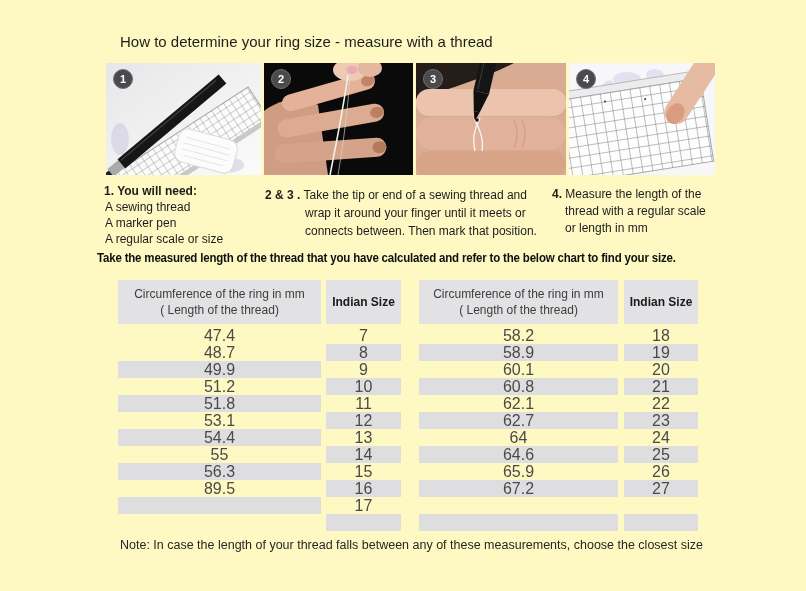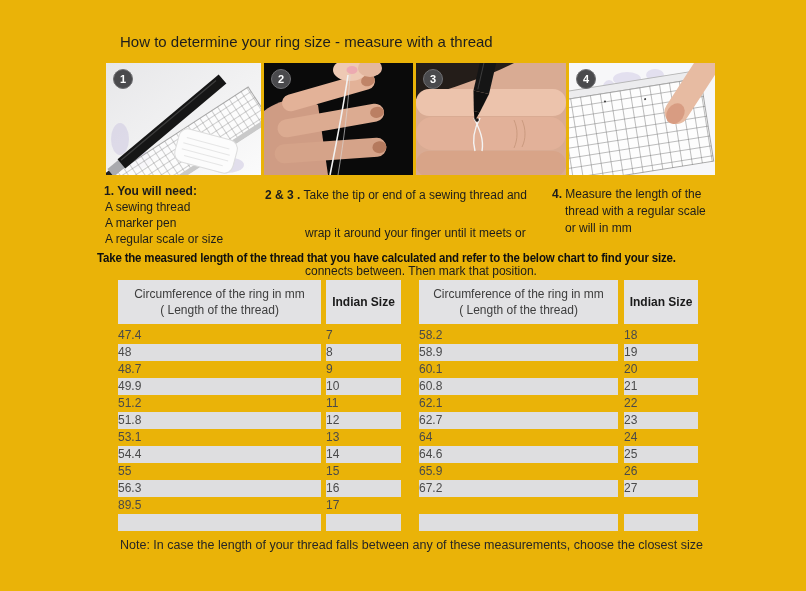--- a/index.html
+++ b/index.html
@@ -1,46 +1,46 @@
 <!DOCTYPE html>
 <html><head>
 <meta charset="utf-8">
 <style>
   html,body{margin:0;padding:0;background:#fff;}
-  .canvas{position:relative;width:806px;height:591px;background:#eab308;overflow:hidden;
+  .canvas{position:relative;width:806px;height:591px;background:#fef9c3;overflow:hidden;
           font-family:"Liberation Sans", sans-serif;color:#1c1c1c;}
   .title{position:absolute;left:120px;top:33px;font-size:15px;font-weight:400;color:#1d1d1d;margin:0;}
   .photo{position:absolute;top:63px;height:112px;overflow:hidden;}
   #p1{left:106px;width:155px}
   #p2{left:264px;width:149px}
   #p3{left:416px;width:150px}
   #p4{left:569px;width:146px}
   .photo svg{display:block}
   .badge{position:absolute;left:7px;top:6px;width:20px;height:20px;border-radius:50%;
          background:#4a4a4d;border:1px solid #707073;color:#fff;font-size:11px;font-weight:700;
          display:flex;align-items:center;justify-content:center;box-sizing:border-box;}
   .step1{position:absolute;left:104px;top:183px;font-size:12px;line-height:16px;}
   .step1 .item{margin-left:1px;}
   .b{font-weight:700;}
   .step23{position:absolute;left:265px;top:186px;font-size:12px;line-height:18px;}
-  .step23 .cont{margin-left:40px;margin-top:20px;}
+  .step23 .cont{margin-left:40px;}
   .step4{position:absolute;left:552px;top:186px;font-size:12px;line-height:17px;}
   .step4 .cont{margin-left:13px;}
   .chart-intro{position:absolute;left:97px;top:251px;font-size:12.5px;font-weight:700;color:#0f0f0f;
                white-space:nowrap;letter-spacing:-0.2px;transform:scaleX(0.92);transform-origin:left top;}
   .tcol{position:absolute;top:280px;}
   #lc{left:118px;width:203px}
   #ls{left:326px;width:75px}
   #rc{left:419px;width:199px}
   #rs{left:624px;width:74px}
   .hdr{height:44px;background:#e2e2e4;display:flex;flex-direction:column;justify-content:center;
        align-items:center;font-size:12px;color:#3d3d3d;line-height:16px;text-align:center;}
   .hdr.bold{font-weight:700;color:#1a1a1a;}
   .rows{margin-top:3px;}
-  .row{height:17px;line-height:17px;text-align:left;font-size:12px;color:#4a4a4a;}
+  .row{height:17px;line-height:17px;text-align:center;font-size:16px;color:#4a4a4a;}
   .row.alt{background:#dedee0;}
   .note{position:absolute;left:120px;top:538px;font-size:12.5px;color:#262626;white-space:nowrap;}
 </style>
 </head>
 <body>
 
 <div class="canvas">
 
   <h1 class="title">How to determine your ring size - measure with a thread</h1>
 
@@ -175,33 +175,32 @@
 
   <div class="step23">
     <div><span class="b">2 &amp; 3 .</span> <span>Take the tip or end of a sewing thread and</span></div>
     <div class="cont">wrap it around your finger until it meets or</div>
     <div class="cont">connects between. Then mark that position.</div>
   </div>
 
   <div class="step4">
     <div><span class="b">4.</span> <span>Measure the length of the</span></div>
     <div class="cont">thread with a regular scale</div>
-    <div class="cont">or will in mm</div>
+    <div class="cont">or length in mm</div>
   </div>
 
   <div class="chart-intro">Take the measured length of the thread that you have calculated and refer to the below chart to find your size.</div>
 
   <div class="tcol" id="lc">
     <div class="hdr">
       <div>Circumference of the ring in mm</div>
       <div>( Length of the thread)</div>
     </div>
     <div class="rows">
         <div class="row">47.4</div>
-        <div class="row alt">48</div>
         <div class="row">48.7</div>
         <div class="row alt">49.9</div>
         <div class="row">51.2</div>
         <div class="row alt">51.8</div>
         <div class="row">53.1</div>
         <div class="row alt">54.4</div>
         <div class="row">55</div>
         <div class="row alt">56.3</div>
         <div class="row">89.5</div>
         <div class="row alt"></div>

